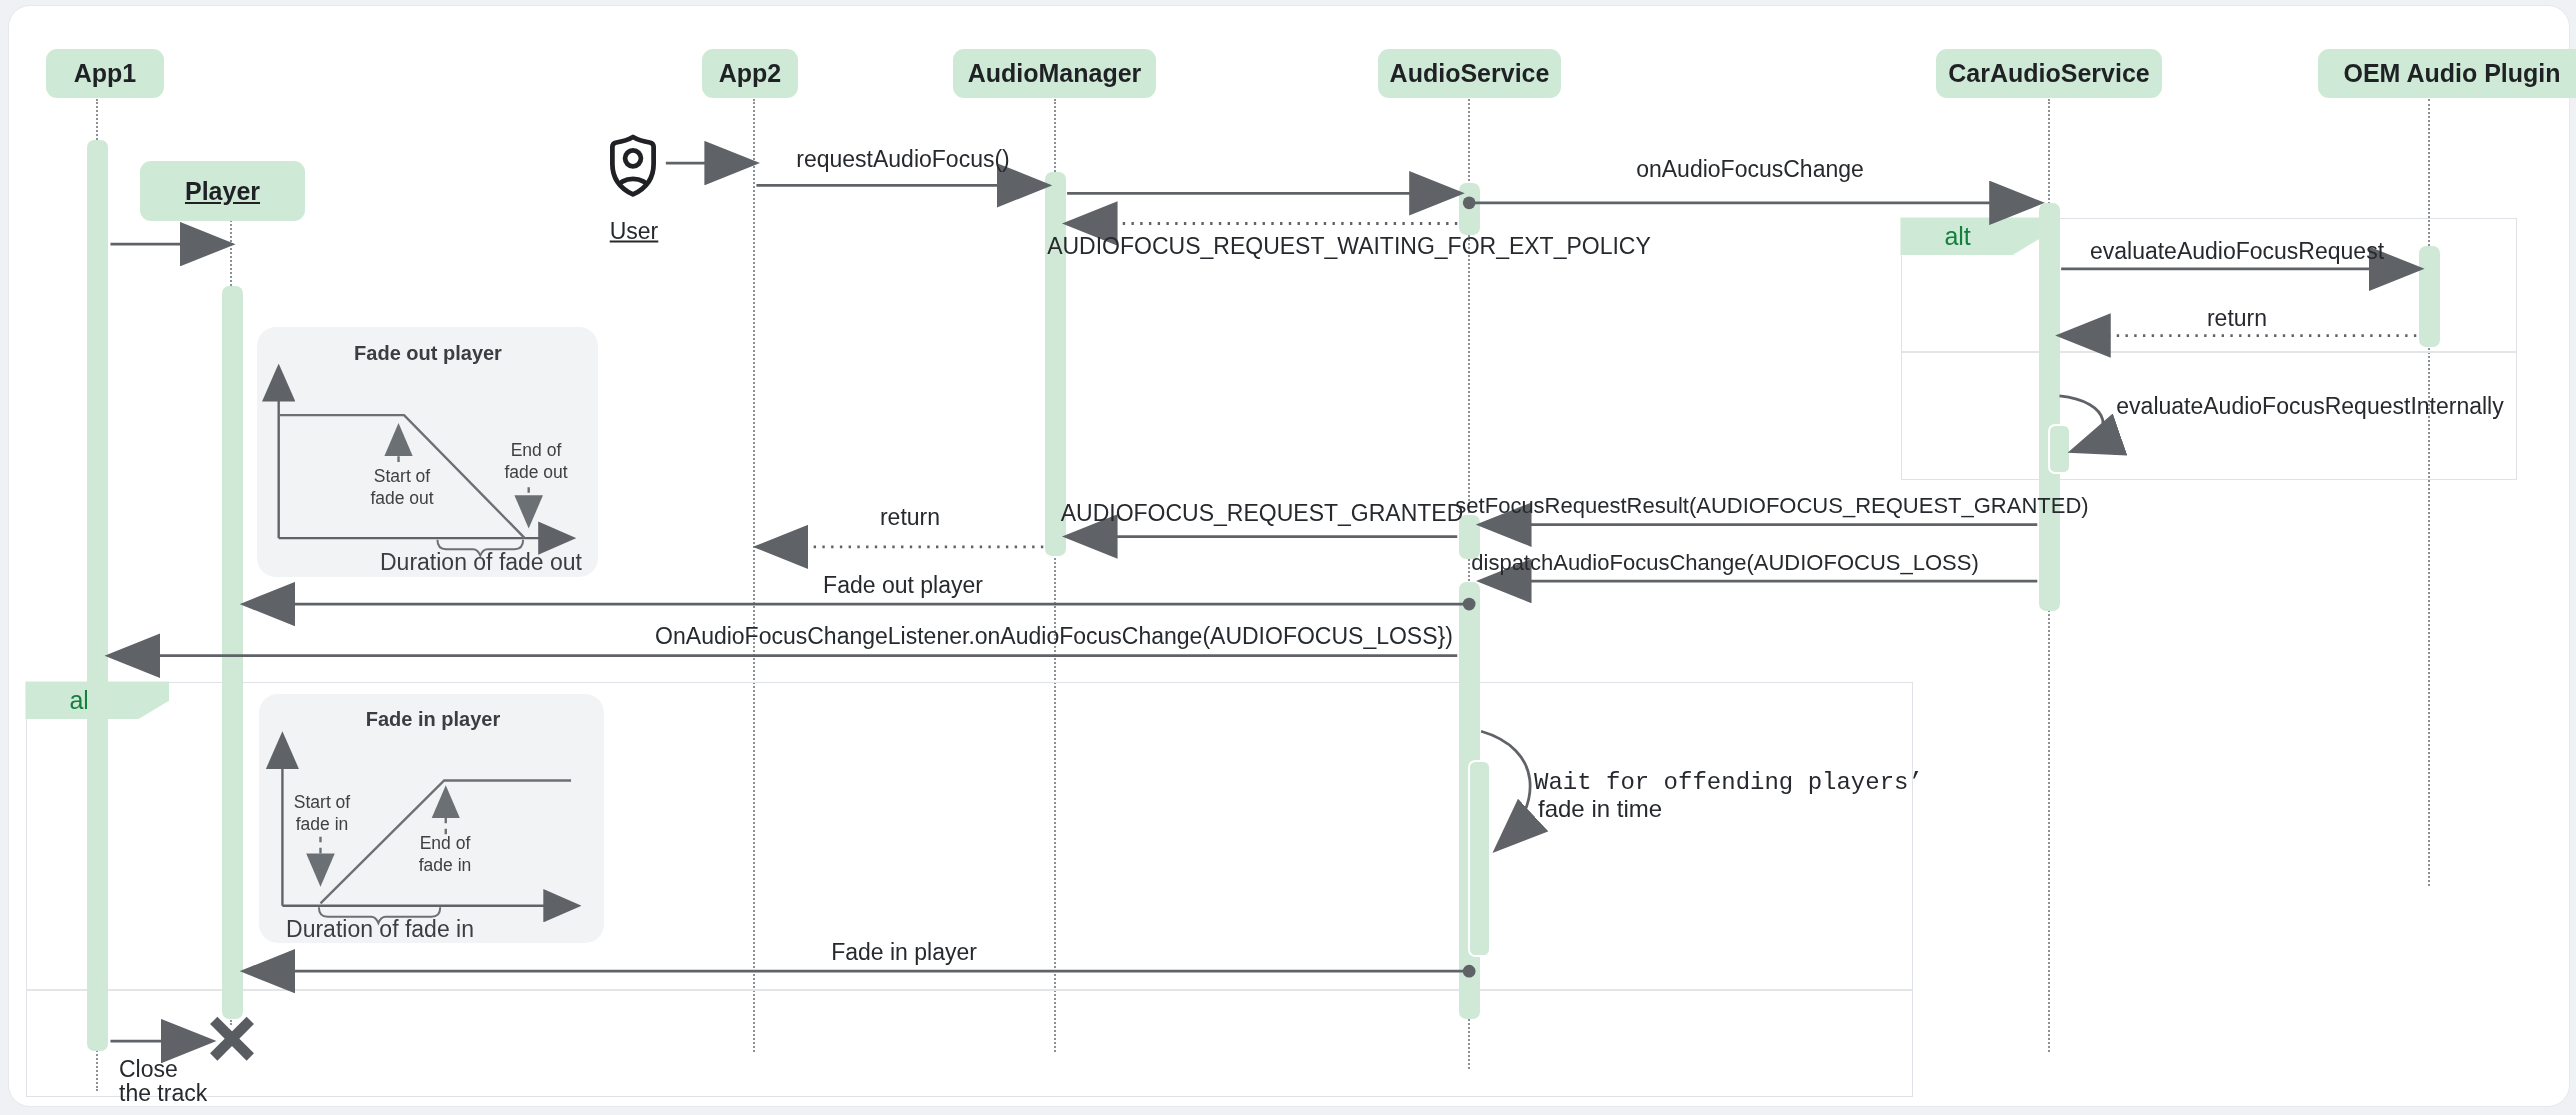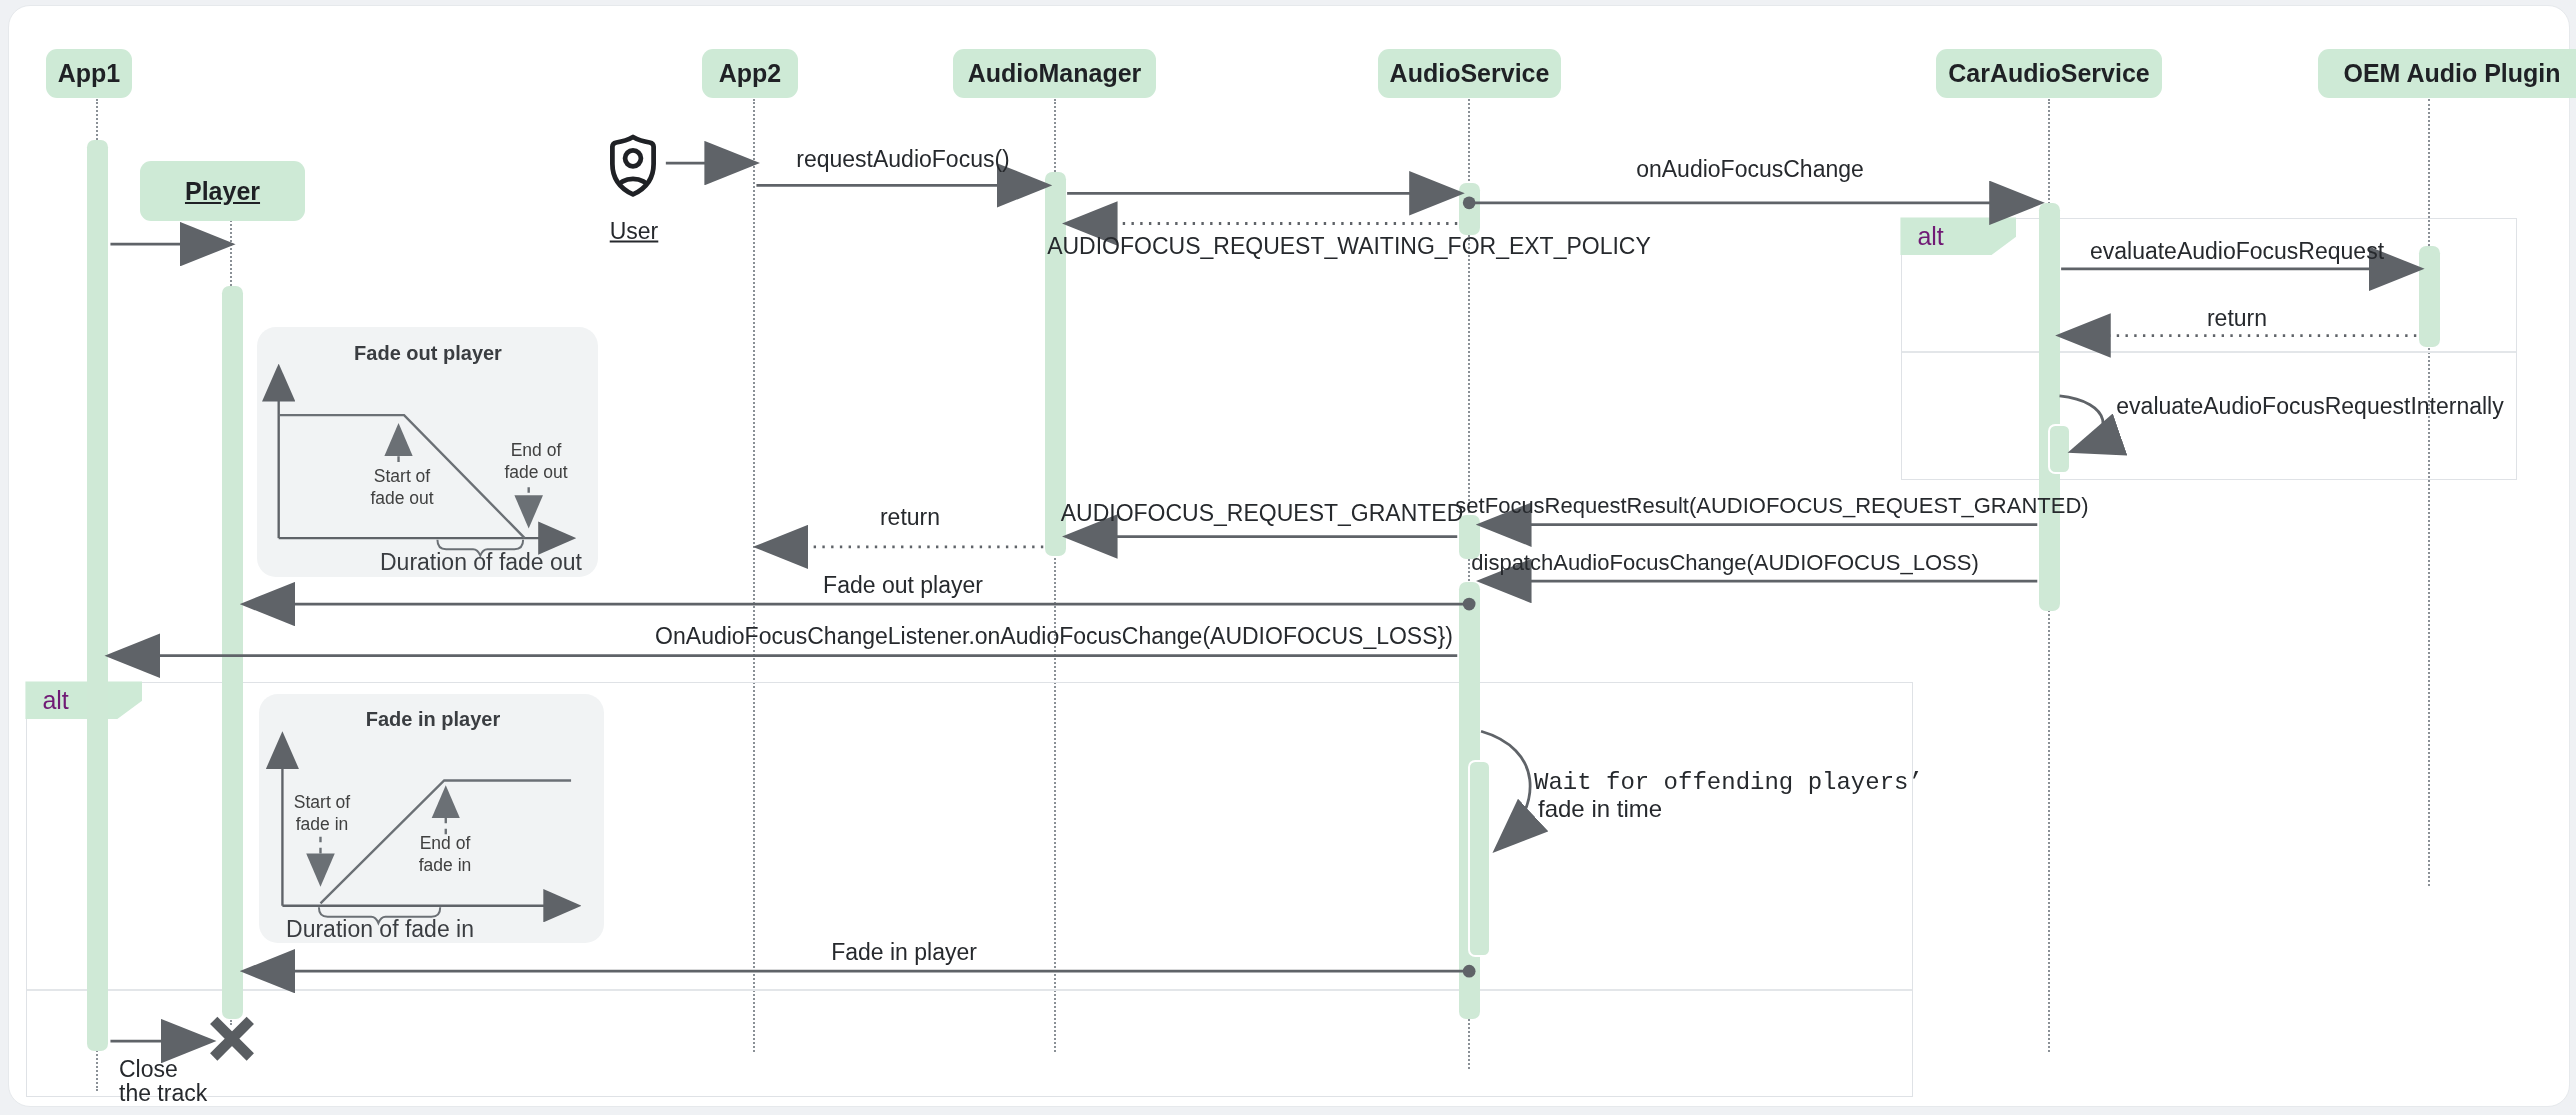--- a/index.html
+++ b/index.html
@@ -6,21 +6,21 @@
   .stage{position:relative;width:2576px;height:1116px;background:#eff1f4;overflow:hidden;}
   .card{position:absolute;left:8px;top:4.8px;width:2560px;height:1100px;background:#ffffff;
         border-radius:22px;border:0.8px solid #e6e9ec;}
   .pbox{position:absolute;height:49px;background:#ceead6;border-radius:11px;display:flex;
         align-items:center;justify-content:center;font-weight:bold;font-size:25px;color:#1f2125;z-index:6;}
   .lifeline{position:absolute;width:0;border-left:2.4px dotted #8a9096;z-index:1;}
   .bar{position:absolute;width:20.7px;background:#cfe9d6;border-radius:7.2px;z-index:3;}
   .bar.nested{border:2.4px solid #ffffff;width:19px;box-sizing:content-box;z-index:4;}
   .frag{position:absolute;border:1.6px solid #dfe2e6;z-index:2;}
   .frag-label{position:absolute;left:-1.6px;top:-1.6px;background:#ceead6;display:flex;align-items:center;
-        padding-left:17px;font-size:25px;color:#701a75;
+        padding-left:44px;font-size:25px;color:#15803d;
         clip-path:polygon(0 0,100% 0,100% 50%,78% 100%,0 100%);z-index:3;}
   .frag-sep{position:absolute;left:0;height:1.6px;background:#e3e6e9;}
   .msg{position:absolute;transform:translate(-50%,-50%);white-space:nowrap;font-size:23px;
         color:#26292d;z-index:5;}
   .msg.small{font-size:22px;}
   .msg.leftal{transform:translate(0,-50%);}
   .inset{position:absolute;background:#f1f3f4;border-radius:19px;z-index:2;}
   .inset .title{position:absolute;transform:translate(-50%,-50%);font-weight:bold;font-size:20px;
         color:#3a3d41;white-space:nowrap;}
   .inset .lab{position:absolute;transform:translate(-50%,-50%);font-size:17.5px;color:#404040;
@@ -119,21 +119,21 @@
   <div class="bar" style="left:222px;top:286px;height:733px;"></div>
   <div class="bar" style="left:1045px;top:172px;height:384px;"></div>
   <div class="bar" style="left:1459px;top:183px;height:52px;"></div>
   <div class="bar" style="left:1459px;top:515px;height:44px;"></div>
   <div class="bar" style="left:1459px;top:582px;height:437px;"></div>
   <div class="bar nested" style="left:1468px;top:760px;height:193px;"></div>
   <div class="bar" style="left:2039px;top:203px;height:408px;"></div>
   <div class="bar nested" style="left:2048px;top:424px;height:46px;"></div>
   <div class="bar" style="left:2419px;top:246px;height:101px;"></div>
 
-  <div class="pbox" style="left:46px;top:49px;width:86px;">
+  <div class="pbox" style="left:46px;top:49px;width:118px;">
       <span>App1</span>
     </div>
   <div class="pbox" style="left:140px;top:161px;width:165px;height:60px;text-decoration:underline;">
       <span>Player</span>
     </div>
   <div class="pbox" style="left:702px;top:49px;width:96px;">
       <span>App2</span>
     </div>
   <div class="pbox" style="left:953px;top:49px;width:203px;">
       <span>AudioManager</span>

